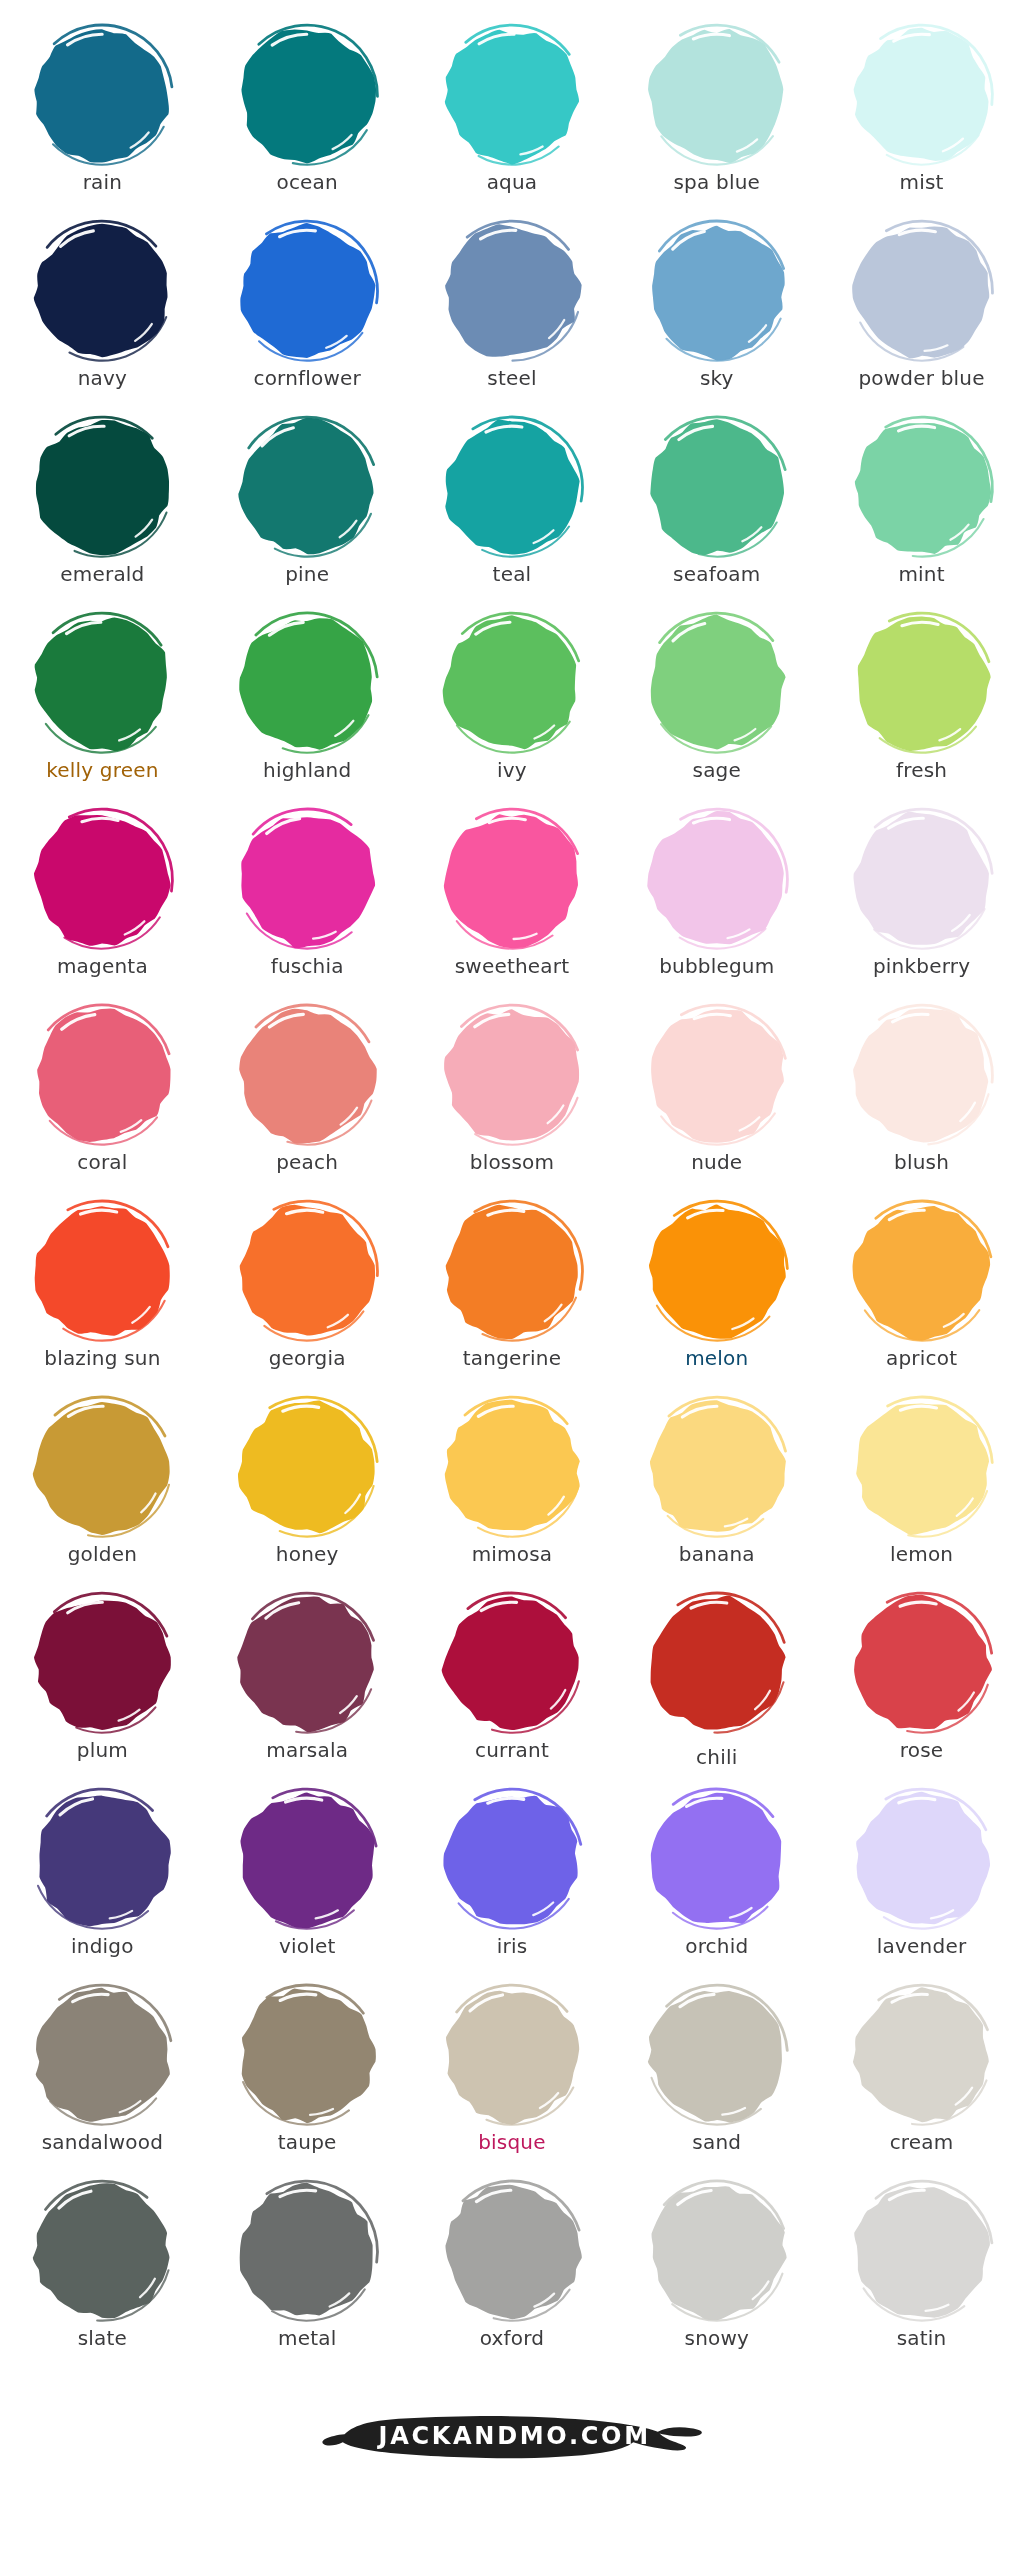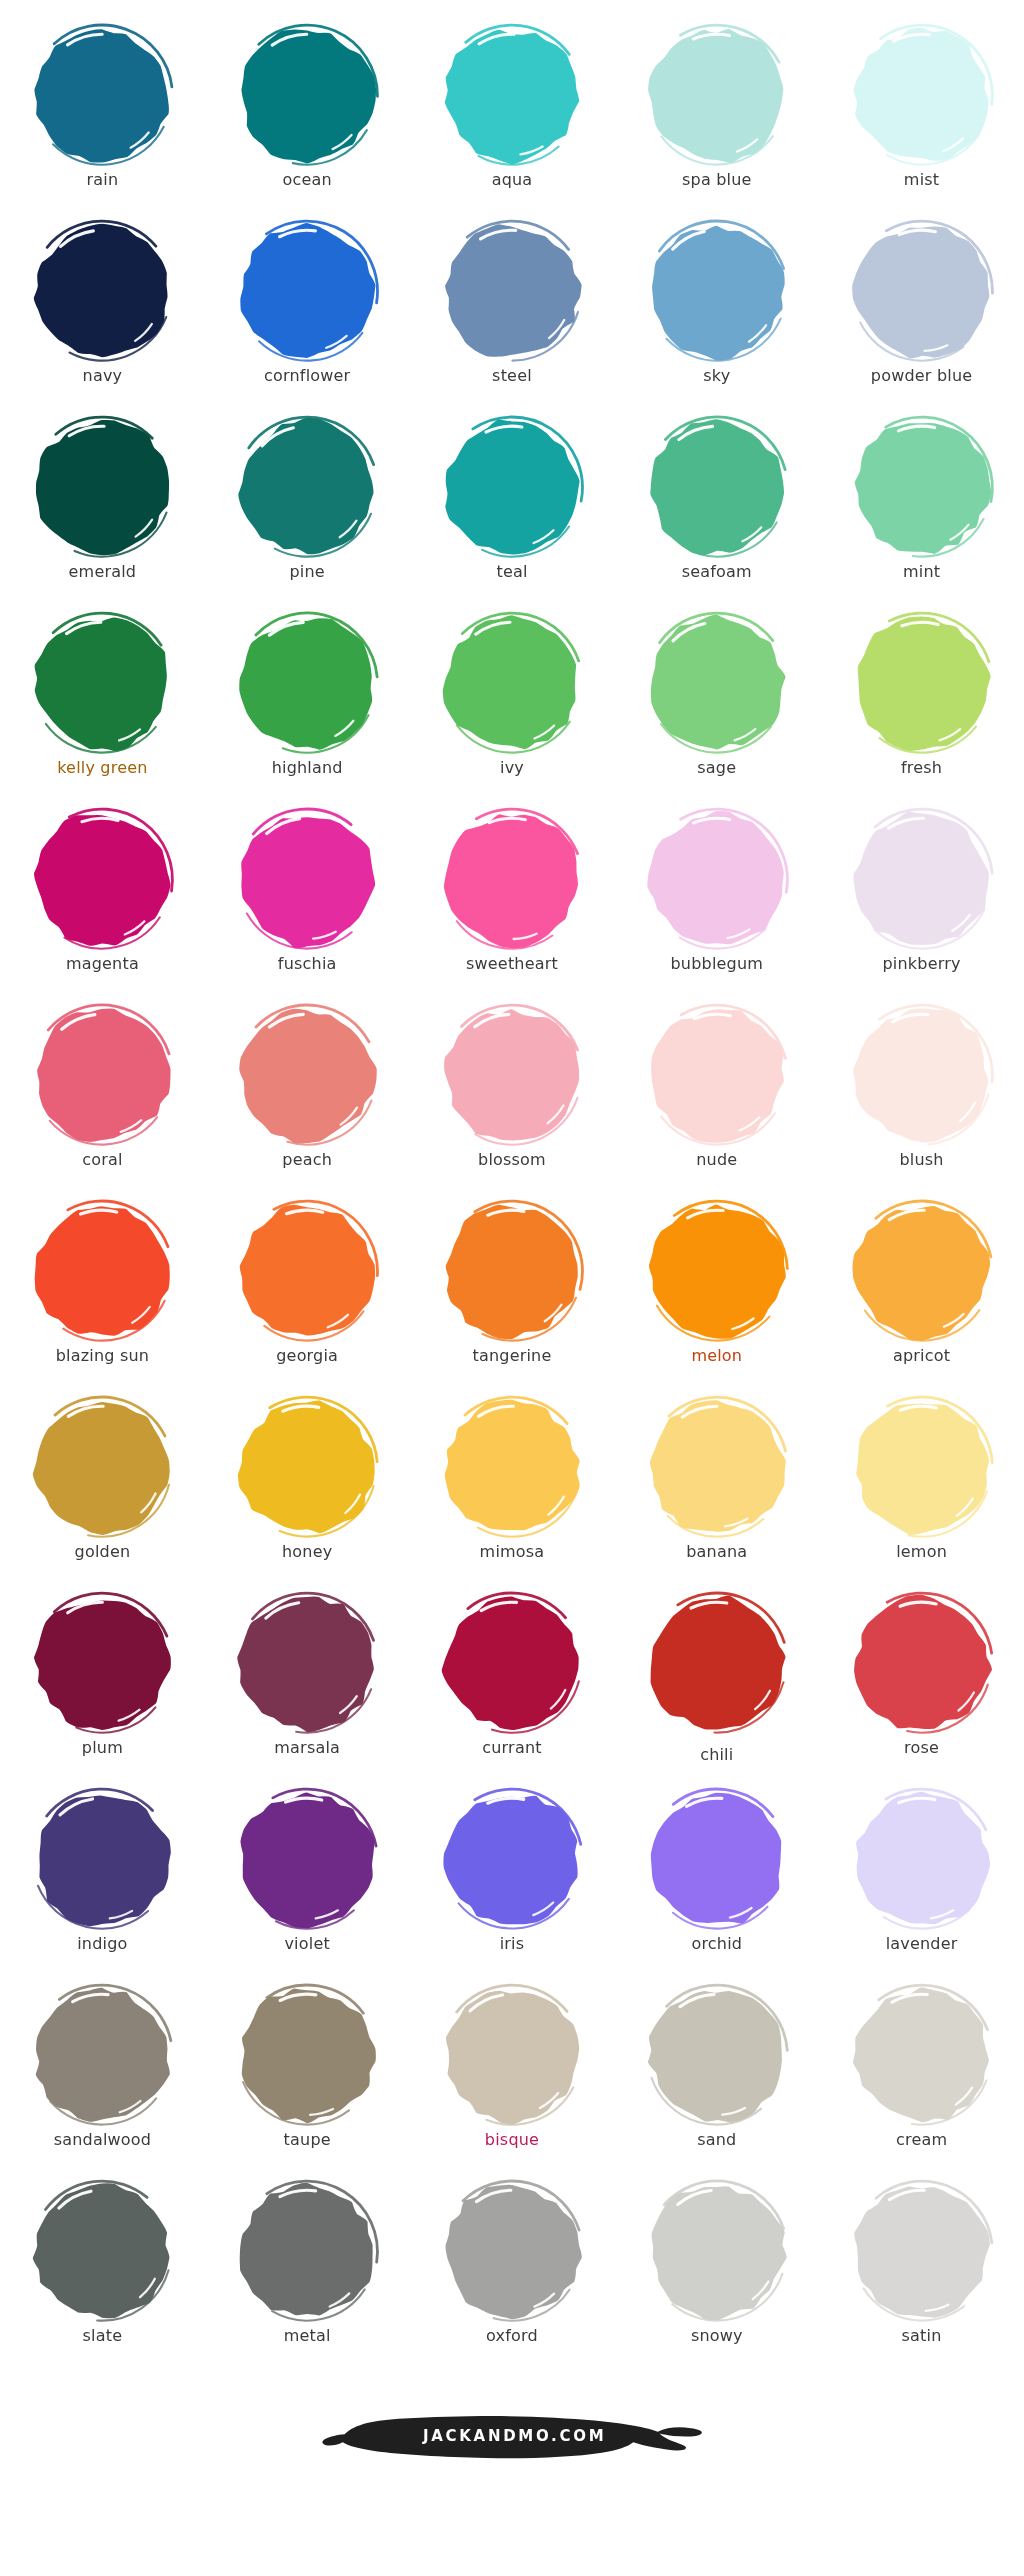--- a/index.html
+++ b/index.html
@@ -53,21 +53,21 @@
     position: relative;
   }
   .swatch-blob svg {
     display: block;
     width: 100%;
     height: 100%;
   }
 
   .swatch-label {
     font-family: "DejaVu Sans", sans-serif;
-    font-size: 16px;
+    font-size: 20px;
     font-weight: 400;
     color: #3b3b3d;
     letter-spacing: 0.2px;
     text-align: center;
     line-height: 1;
     margin-top: 0.9px;
     white-space: nowrap;
   }
 
   .footer-brand {
@@ -90,21 +90,21 @@
     position: absolute;
     inset: 0;
     width: 100%;
     height: 100%;
   }
   .brand-text {
     position: relative;
     z-index: 2;
     color: #ffffff;
     font-family: "DejaVu Sans", sans-serif;
-    font-size: 15px;
+    font-size: 24px;
     font-weight: 700;
     letter-spacing: 2.7px;
     white-space: nowrap;
     margin-left: 5.3px;
     margin-top: -0.9px;
   }
 </style>
 </head>
 <body style="background: rgb(255, 255, 255);">
 
@@ -590,21 +590,21 @@
             <div class="swatch-blob">
               <svg viewBox="0 0 176 170" preserveAspectRatio="xMidYMid meet">
                 <path d="M88.0 8.3 Q97.5 13.2 101.4 14.4 Q111.1 15.5 114.9 16.4 Q124.8 18.9 128.5 20.4 Q138.4 24.5 141.3 27.3 Q146.2 36.5 148.7 39.8 Q156.8 46.7 159.1 50.1 Q163.8 59.5 164.7 63.5 Q164.5 73.9 164.8 78.0 Q167.1 88.3 166.4 92.2 Q161.5 101.5 159.8 105.2 Q156.7 114.5 154.8 117.8 Q148.5 125.2 146.3 128.5 Q142.1 137.8 139.4 140.6 Q131.0 146.0 127.6 148.1 Q119.2 153.3 115.6 155.2 Q106.4 160.6 102.5 161.5 Q92.1 162.0 88.0 161.7 Q77.9 160.0 74.0 158.9 Q64.8 155.1 61.0 153.8 Q50.7 151.8 47.4 149.7 Q40.5 142.2 37.8 139.3 Q31.0 132.3 28.5 129.3 Q22.5 121.5 20.5 118.2 Q15.5 109.4 14.6 105.6 Q14.8 95.7 14.1 91.8 Q10.2 81.8 10.2 77.9 Q13.2 68.2 14.2 64.3 Q15.9 54.1 17.4 50.3 Q22.2 41.0 25.0 38.1 Q34.1 32.6 37.2 30.1 Q44.2 22.7 47.4 20.3 Q55.9 13.9 59.8 13.1 Q70.6 15.3 74.7 14.6 Q84.2 8.3 88.0 8.3 Z" fill="#fa9207"></path>
                 <path d="M39.2 21.0 A80.5 80.5 0 0 1 168.4 81.6" fill="none" stroke="#fa9207" stroke-width="3.2" stroke-linecap="round" opacity="0.92"></path>
                 <path d="M147.9 136.5 A79 79 0 0 1 19.4 124.1" fill="none" stroke="#fa9207" stroke-width="2.4" stroke-linecap="round" opacity="0.8"></path>
                 <path d="M54.4 23.6 A70 70 0 0 1 94.9 15.3" fill="none" stroke="#ffffff" stroke-width="3.6" stroke-linecap="round" opacity="0.95"></path>
                 <path d="M129.7 138.7 A68 68 0 0 1 105.5 150.7" fill="none" stroke="#ffffff" stroke-width="2.6" stroke-linecap="round" opacity="0.9"></path>
               </svg>
             </div>
           </div>
-          <div class="swatch-label" style="color: #c2410c;">melon</div>
+          <div class="swatch-label" style="color: #0c4a6e;">melon</div>
         </div>
         <div class="swatch-cell">
           <div class="swatch-blob-wrap">
             <div class="swatch-blob">
               <svg viewBox="0 0 176 170" preserveAspectRatio="xMidYMid meet">
                 <path d="M88.0 12.1 Q98.3 9.6 102.2 10.1 Q111.3 14.5 115.2 15.8 Q125.9 17.1 129.4 19.1 Q136.1 26.9 139.0 29.8 Q147.2 36.0 149.5 39.2 Q153.1 48.5 155.2 52.0 Q162.4 60.0 164.0 63.7 Q166.1 73.9 165.8 77.9 Q163.5 88.0 162.2 91.8 Q158.3 100.7 157.2 104.4 Q156.0 114.3 154.3 117.6 Q147.7 124.7 145.3 127.7 Q140.1 135.8 137.4 138.5 Q129.7 144.0 126.6 146.5 Q119.5 154.5 116.0 156.3 Q106.1 158.5 102.1 159.6 Q92.1 163.8 88.0 164.1 Q77.3 163.4 73.4 162.0 Q64.3 156.4 60.8 154.3 Q52.3 149.4 48.8 147.5 Q38.8 143.9 36.1 141.2 Q31.7 131.9 29.6 128.5 Q24.1 120.7 21.9 117.5 Q16.0 109.3 14.2 105.7 Q10.2 96.2 9.4 92.2 Q8.4 81.8 8.7 77.7 Q9.6 67.2 11.3 63.5 Q18.4 55.4 20.5 51.8 Q23.4 41.8 25.9 38.7 Q34.6 33.2 37.7 30.6 Q44.2 22.7 47.5 20.4 Q56.4 15.1 60.3 14.4 Q70.9 15.8 74.8 15.4 Q84.1 12.8 88.0 12.1 Z" fill="#f9ad3c"></path>
                 <path d="M35.3 24.1 A80.5 80.5 0 0 1 166.7 68.2" fill="none" stroke="#f9ad3c" stroke-width="3.2" stroke-linecap="round" opacity="0.92"></path>
                 <path d="M153.5 129.2 A79 79 0 0 1 22.7 129.4" fill="none" stroke="#f9ad3c" stroke-width="2.4" stroke-linecap="round" opacity="0.8"></path>
                 <path d="M50.6 25.8 A70 70 0 0 1 90.6 15.0" fill="none" stroke="#ffffff" stroke-width="3.6" stroke-linecap="round" opacity="0.95"></path>
                 <path d="M135.7 133.5 A68 68 0 0 1 113.0 148.2" fill="none" stroke="#ffffff" stroke-width="2.6" stroke-linecap="round" opacity="0.9"></path>

